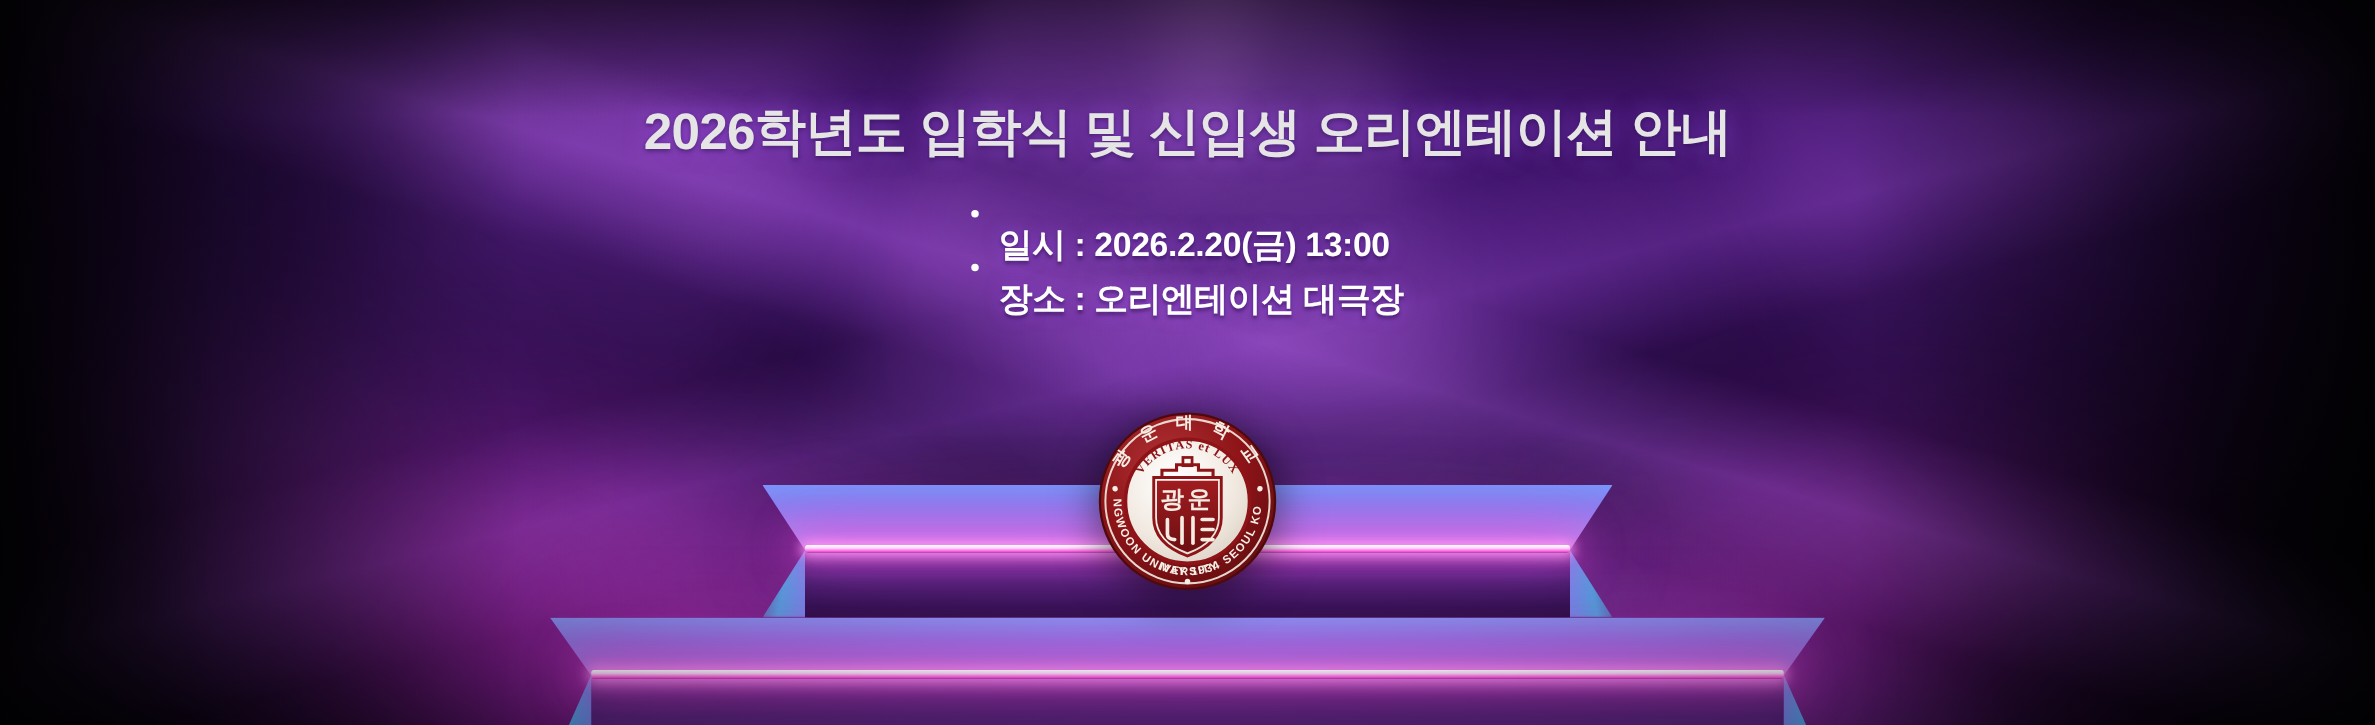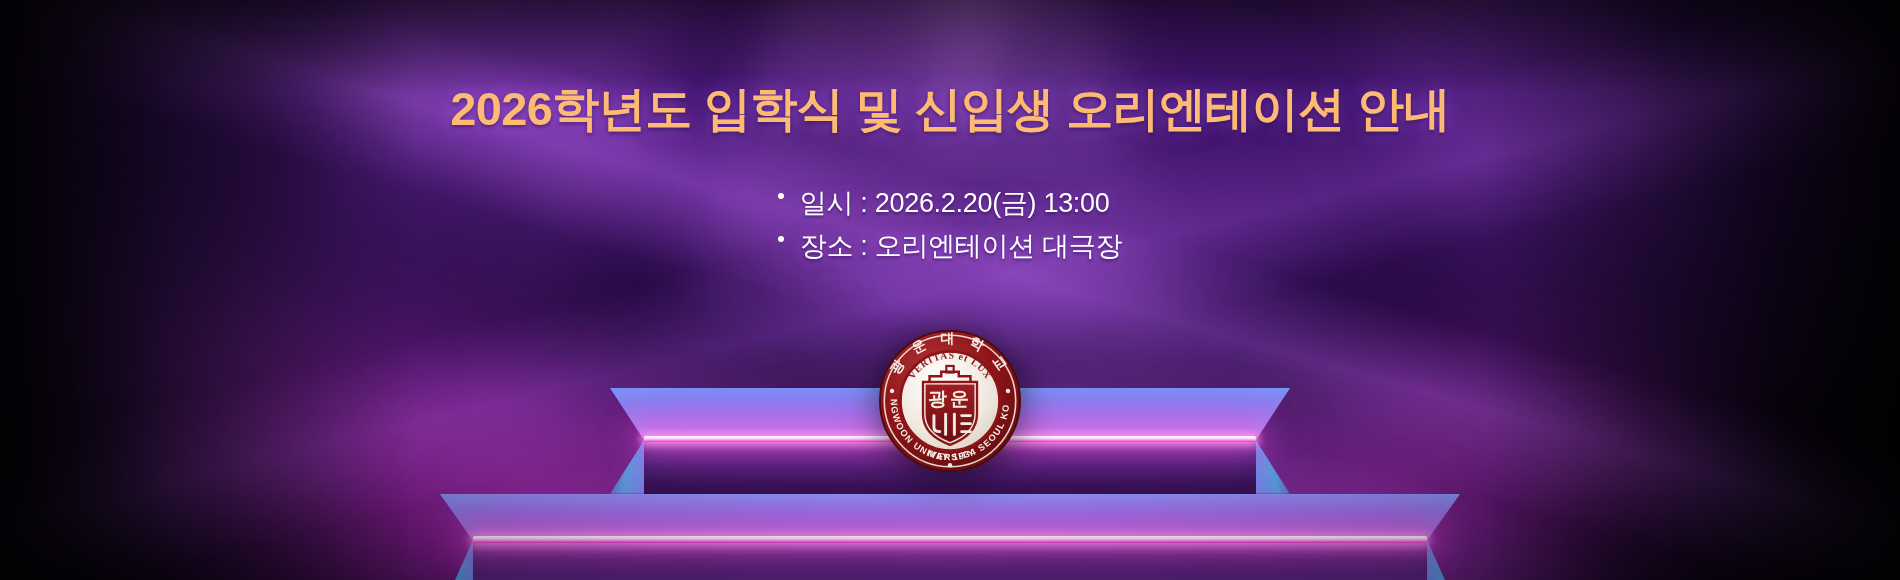--- a/index.html
+++ b/index.html
@@ -196,45 +196,45 @@
 
   
   #copy{
     position:absolute;left:0;right:0;top:0;
     text-align:center;
     z-index:6;
   }
   #title{
     margin:0;
     padding-top:82px;
-    color:#fdba74;
-    font-size:47px;
+    color:#e5e5e5;
+    font-size:41px;
     font-weight:700;
     letter-spacing:-0.6px;
     line-height:1.15;
     text-shadow:0 0 18px rgba(170,90,255,.55), 0 2px 4px rgba(20,0,40,.55);
     white-space:nowrap;
   }
   #details{
     margin:0;
     padding:0;
     list-style:none;
     display:inline-block;
     text-align:left;
     margin-top:46px;
   }
   #details li{
     color:#ffffff;
     font-size:27px;
-    font-weight:400;
+    font-weight:700;
     letter-spacing:-0.3px;
     line-height:1.58;
     text-shadow:0 0 14px rgba(160,80,250,.5), 0 2px 3px rgba(20,0,40,.5);
     display:flex;
-    align-items:center;
+    align-items:flex-start;
     white-space:nowrap;
   }
   .bullet-dot{
     display:inline-block;
     width:6px;height:6px;border-radius:50%;
     background:#ffffff;
     margin-right:16px;
     flex:0 0 auto;
     position:relative;
     top:-7px;

